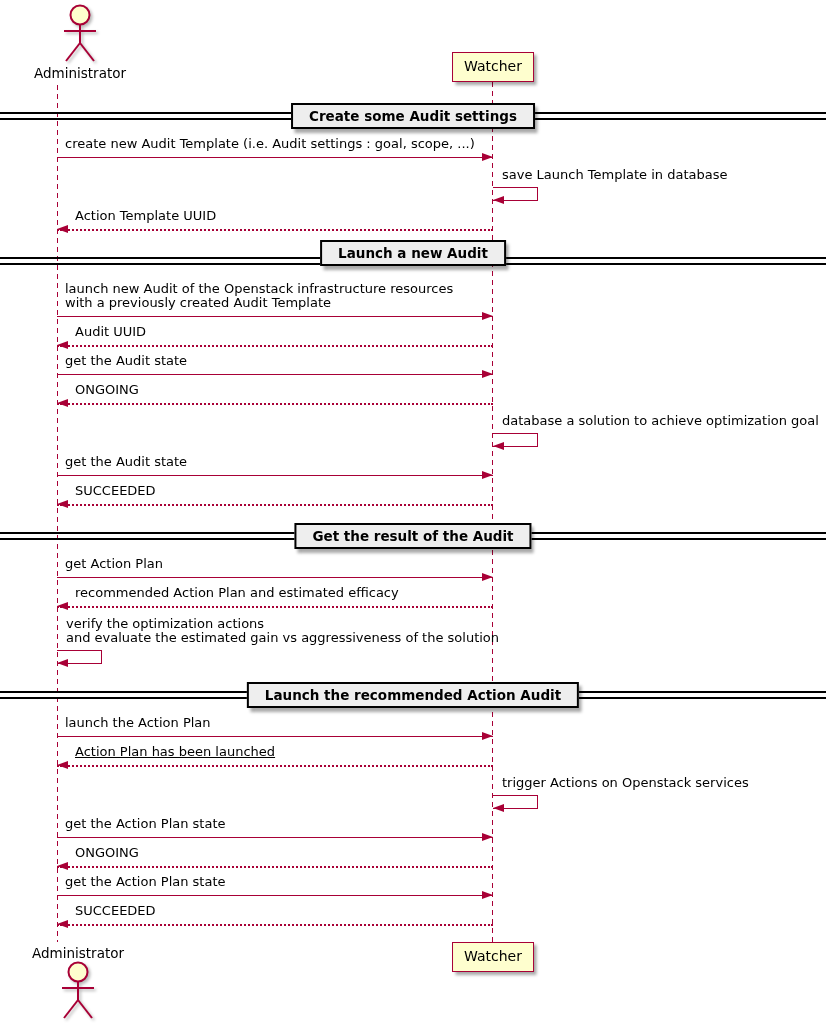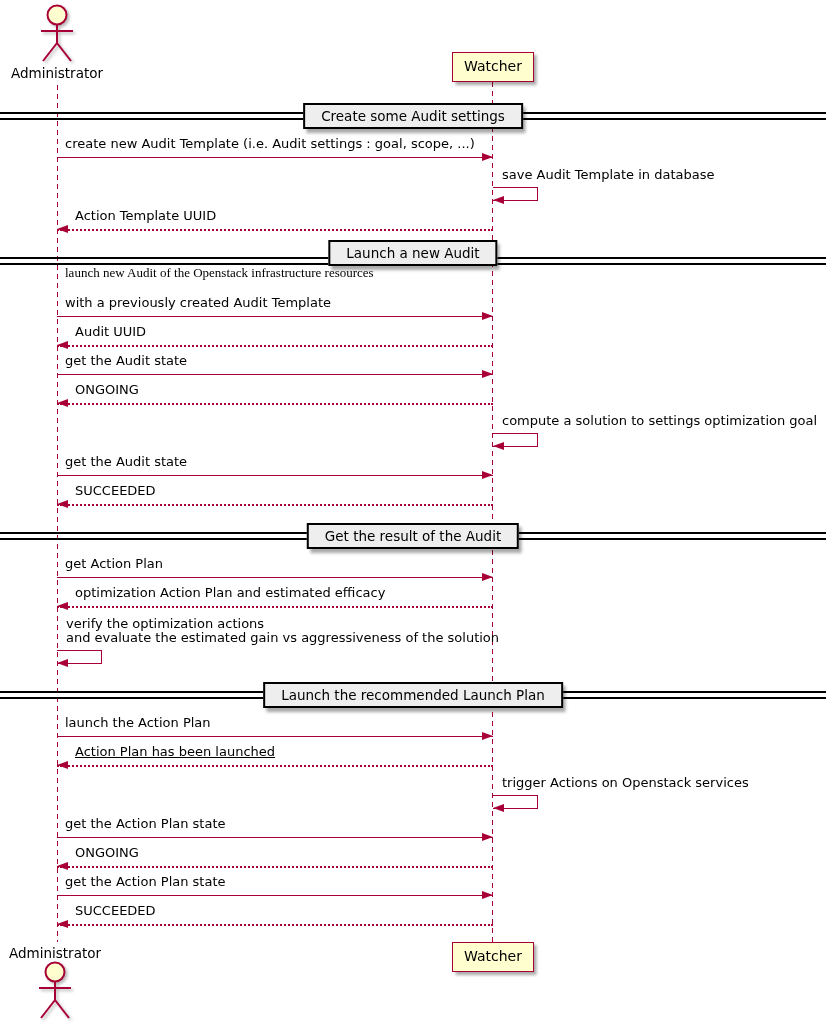--- a/index.html
+++ b/index.html
@@ -12,21 +12,21 @@
   #canvas{
     position:relative;width:826px;height:1030px;background:#ffffff;overflow:hidden;
     font-family:"DejaVu Sans","Liberation Sans",sans-serif;color:var(--ink);
   }
   .lifeline{
     position:absolute;width:1px;
     background:repeating-linear-gradient(to bottom,var(--accent) 0px,var(--accent) 5px,transparent 5px,transparent 9px);
   }
   #ll-admin{left:57px;top:85px;}
   #ll-watcher{left:492px;top:82px;}
-  .actor{position:absolute;width:110px;text-align:center;}
+  .actor{position:absolute;width:110px;text-align:center;margin-left:23px;}
   #actor-top{left:2px;top:4px;}
   .stick{display:block;margin:0 auto;filter:drop-shadow(2.5px 2.5px 1.5px rgba(0,0,0,0.28));}
   .stick line{stroke:var(--accent);stroke-width:2;}
   .stick circle{stroke:var(--accent);stroke-width:2;fill:var(--pfill);}
   .actor-label{font-size:13.5px;line-height:16px;margin-top:1px;}
   .pbox{
     position:absolute;transform:translateX(-50%);
     background:var(--pfill);border:1.5px solid var(--accent);
     box-sizing:border-box;height:30px;line-height:26px;padding:0 11px;
     font-size:14px;white-space:nowrap;text-align:center;
@@ -34,21 +34,21 @@
   }
   #watcher-top{left:493px;top:52px;}
   #watcher-bottom{left:493px;top:942px;}
   .divider-line{
     position:absolute;left:0;right:0;height:8px;box-sizing:border-box;
     border-top:2px solid #000;border-bottom:2px solid #000;z-index:2;
   }
   .divider-box{
     position:absolute;left:50%;transform:translateX(-50%);z-index:3;
     background:var(--divfill);border:2px solid #000;box-sizing:border-box;
-    height:26px;line-height:22px;padding:0 16px;font-size:13.5px;font-weight:normal;
+    height:26px;line-height:22px;padding:0 16px;font-size:13.5px;font-weight:bold;
     white-space:nowrap;box-shadow:3px 4px 3px rgba(0,0,0,0.35);
   }
   .msg-label{position:absolute;font-size:13px;line-height:14px;white-space:nowrap;z-index:2;}
   .msg-line{position:absolute;height:0;z-index:2;}
   .msg-line.solid{border-top:1.5px solid var(--accent);}
   .msg-line.dotted{border-top:2px dotted var(--accent);}
   .self-loop{
     position:absolute;width:45px;height:14px;box-sizing:border-box;z-index:2;
     border:1.5px solid var(--accent);border-left:none;
   }
@@ -76,64 +76,64 @@
   </div>
 
   <div class="pbox" id="watcher-top">Watcher</div>
 
   <div id="events">
       <div class="divider-line" style="top: 112px;"></div>
       <div class="divider-box" style="top: 103px;">Create some Audit settings</div>
       <div class="msg-label" style="left: 65px; top: 137px;">create new Audit Template (i.e. Audit settings : goal, scope, ...)</div>
       <div class="msg-line solid" style="left: 57px; width: 436px; top: 157px;"></div>
       <div class="head head-right" style="left: 482px; top: 153px;"></div>
-      <div class="msg-label" style="left: 502px; top: 168px;">save Audit Template in database</div>
+      <div class="msg-label" style="left: 502px; top: 168px;">save Launch Template in database</div>
       <div class="self-loop" style="left: 493px; top: 187px;"></div>
       <div class="head head-left" style="left: 493px; top: 196px;"></div>
       <div class="msg-label" style="left: 75px; top: 209px;">Action Template UUID</div>
       <div class="msg-line dotted" style="left: 57px; width: 436px; top: 229px;"></div>
       <div class="head head-left" style="left: 57px; top: 225px;"></div>
       <div class="divider-line" style="top: 257px;"></div>
       <div class="divider-box" style="top: 240px;">Launch a new Audit</div>
-      <div class="msg-label" style="left: 65px; top: 266px; font-family: Liberation Serif, serif;">launch new Audit of the Openstack infrastructure resources</div>
+      <div class="msg-label" style="left: 65px; top: 282px;">launch new Audit of the Openstack infrastructure resources</div>
       <div class="msg-label" style="left: 65px; top: 296px;">with a previously created Audit Template</div>
       <div class="msg-line solid" style="left: 57px; width: 436px; top: 316px;"></div>
       <div class="head head-right" style="left: 482px; top: 312px;"></div>
       <div class="msg-label" style="left: 75px; top: 325px;">Audit UUID</div>
       <div class="msg-line dotted" style="left: 57px; width: 436px; top: 345px;"></div>
       <div class="head head-left" style="left: 57px; top: 341px;"></div>
       <div class="msg-label" style="left: 65px; top: 354px;">get the Audit state</div>
       <div class="msg-line solid" style="left: 57px; width: 436px; top: 374px;"></div>
       <div class="head head-right" style="left: 482px; top: 370px;"></div>
       <div class="msg-label" style="left: 75px; top: 383px;">ONGOING</div>
       <div class="msg-line dotted" style="left: 57px; width: 436px; top: 403px;"></div>
       <div class="head head-left" style="left: 57px; top: 399px;"></div>
-      <div class="msg-label" style="left: 502px; top: 414px;">compute a solution to settings optimization goal</div>
+      <div class="msg-label" style="left: 502px; top: 414px;">database a solution to achieve optimization goal</div>
       <div class="self-loop" style="left: 493px; top: 433px;"></div>
       <div class="head head-left" style="left: 493px; top: 442px;"></div>
       <div class="msg-label" style="left: 65px; top: 455px;">get the Audit state</div>
       <div class="msg-line solid" style="left: 57px; width: 436px; top: 475px;"></div>
       <div class="head head-right" style="left: 482px; top: 471px;"></div>
       <div class="msg-label" style="left: 75px; top: 484px;">SUCCEEDED</div>
       <div class="msg-line dotted" style="left: 57px; width: 436px; top: 504px;"></div>
       <div class="head head-left" style="left: 57px; top: 500px;"></div>
       <div class="divider-line" style="top: 532px;"></div>
       <div class="divider-box" style="top: 523px;">Get the result of the Audit</div>
       <div class="msg-label" style="left: 65px; top: 557px;">get Action Plan</div>
       <div class="msg-line solid" style="left: 57px; width: 436px; top: 577px;"></div>
       <div class="head head-right" style="left: 482px; top: 573px;"></div>
-      <div class="msg-label" style="left: 75px; top: 586px;">optimization Action Plan and estimated efficacy</div>
+      <div class="msg-label" style="left: 75px; top: 586px;">recommended Action Plan and estimated efficacy</div>
       <div class="msg-line dotted" style="left: 57px; width: 436px; top: 606px;"></div>
       <div class="head head-left" style="left: 57px; top: 602px;"></div>
       <div class="msg-label" style="left: 66px; top: 617px;">verify the optimization actions</div>
       <div class="msg-label" style="left: 66px; top: 631px;">and evaluate the estimated gain vs aggressiveness of the solution</div>
       <div class="self-loop" style="left: 57px; top: 650px;"></div>
       <div class="head head-left" style="left: 57px; top: 659px;"></div>
       <div class="divider-line" style="top: 691px;"></div>
-      <div class="divider-box" style="top: 682px;">Launch the recommended Launch Plan</div>
+      <div class="divider-box" style="top: 682px;">Launch the recommended Action Audit</div>
       <div class="msg-label" style="left: 65px; top: 716px;">launch the Action Plan</div>
       <div class="msg-line solid" style="left: 57px; width: 436px; top: 736px;"></div>
       <div class="head head-right" style="left: 482px; top: 732px;"></div>
       <div class="msg-label" style="left: 75px; top: 745px; text-decoration: underline;">Action Plan has been launched</div>
       <div class="msg-line dotted" style="left: 57px; width: 436px; top: 765px;"></div>
       <div class="head head-left" style="left: 57px; top: 761px;"></div>
       <div class="msg-label" style="left: 502px; top: 776px;">trigger Actions on Openstack services</div>
       <div class="self-loop" style="left: 493px; top: 795px;"></div>
       <div class="head head-left" style="left: 493px; top: 804px;"></div>
       <div class="msg-label" style="left: 65px; top: 817px;">get the Action Plan state</div>

